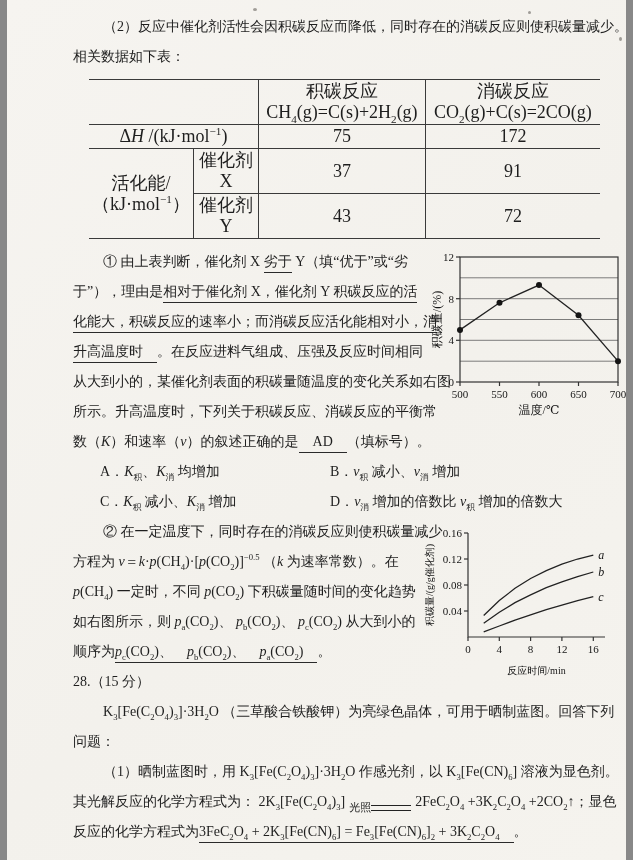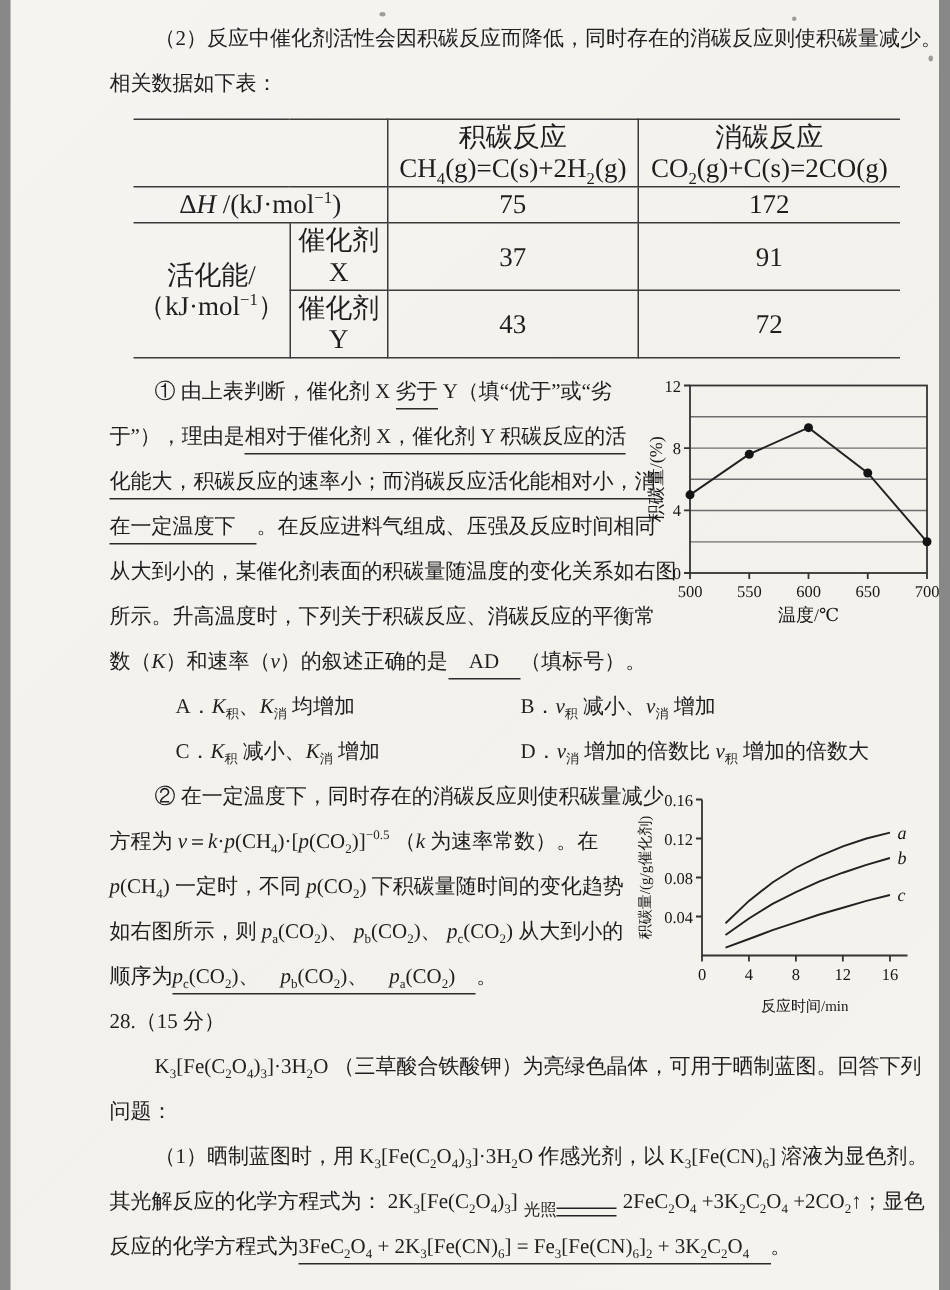--- a/index.html
+++ b/index.html
@@ -35,21 +35,21 @@
   .grid{stroke:#6e6e6e;stroke-width:0.9;}
   .fr{fill:none;stroke:#333;stroke-width:1.2;}
   .ln{fill:none;stroke:#222;stroke-width:1.3;}
   .dot{fill:#141414;}
   .tl{font-size:11px;fill:#161616;}
   .al{font-size:12px;fill:#161616;}
   #chart2 .al{font-size:10px;}
   .sl{font-size:12px;font-style:italic;fill:#161616;}
   
   .opts{display:flex;}
-  .opts .o1{width:230px;margin-left:44px;}
+  .opts .o1{width:230px;margin-left:27px;}
   
   .xeq{display:inline-flex;align-items:center;
     vertical-align:-5px;margin:0 4px;}
   .xeq-top{font-size:11px;line-height:12px;}
   .xeq-bar{width:40px;height:4px;border-top:1.1px solid #222;
     border-bottom:1.1px solid #222;margin-top:1px;}
   
   .speck{position:absolute;background:#5a5550;border-radius:50%;opacity:.55;}
 </style>
 </head>
@@ -133,21 +133,21 @@
             <circle class="dot" cx="109.0" cy="36.1" r="3"></circle>
             <circle class="dot" cx="148.5" cy="66.3" r="3"></circle>
             <circle class="dot" cx="188.0" cy="112.2" r="3"></circle>
             <text class="al" x="109" y="165" text-anchor="middle">温度/℃</text>
             <text class="al" transform="translate(11 70.5) rotate(-90)" text-anchor="middle">积碳量/(%)</text>
           </svg>
       </div>
       <div class="line narrow indent">① 由上表判断，催化剂 X <u>劣于</u> Y（填“优于”或“劣</div>
       <div class="line narrow">于”），理由是<u>相对于催化剂 X，催化剂 Y 积碳反应的活</u></div>
       <div class="line narrow"><u>化能大，积碳反应的速率小；而消碳反应活化能相对小，消</u></div>
-      <div class="line narrow"><u>在一定温度下　</u>。在反应进料气组成、压强及反应时间相同</div>
+      <div class="line narrow"><u>升高温度时　</u>。在反应进料气组成、压强及反应时间相同</div>
       <div class="line narrow">从大到小的，某催化剂表面的积碳量随温度的变化关系如右图</div>
       <div class="line narrow">所示。升高温度时，下列关于积碳反应、消碳反应的平衡常</div>
       <div class="line">数（<i>K</i>）和速率（<i>v</i>）的叙述正确的是<u>　AD　</u>（填标号）。</div>
       <div class="opts line">
         <span class="o1">A．<i>K</i><sub>积</sub>、<i>K</i><sub>消</sub> 均增加</span>
         <span>B．<i>v</i><sub>积</sub> 减小、<i>v</i><sub>消</sub> 增加</span>
       </div>
       <div class="opts line">
         <span class="o1">C．<i>K</i><sub>积</sub> 减小、<i>K</i><sub>消</sub> 增加</span>
         <span>D．<i>v</i><sub>消</sub> 增加的倍数比 <i>v</i><sub>积</sub> 增加的倍数大</span>

